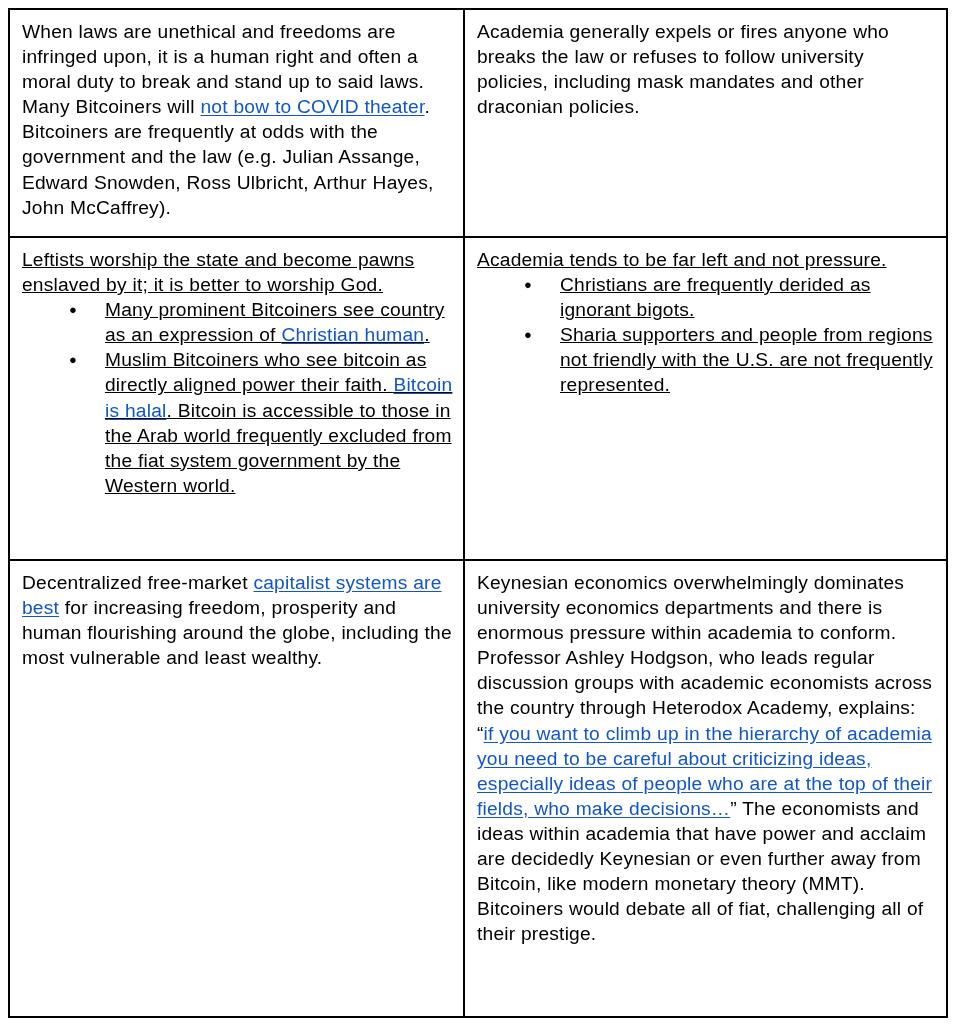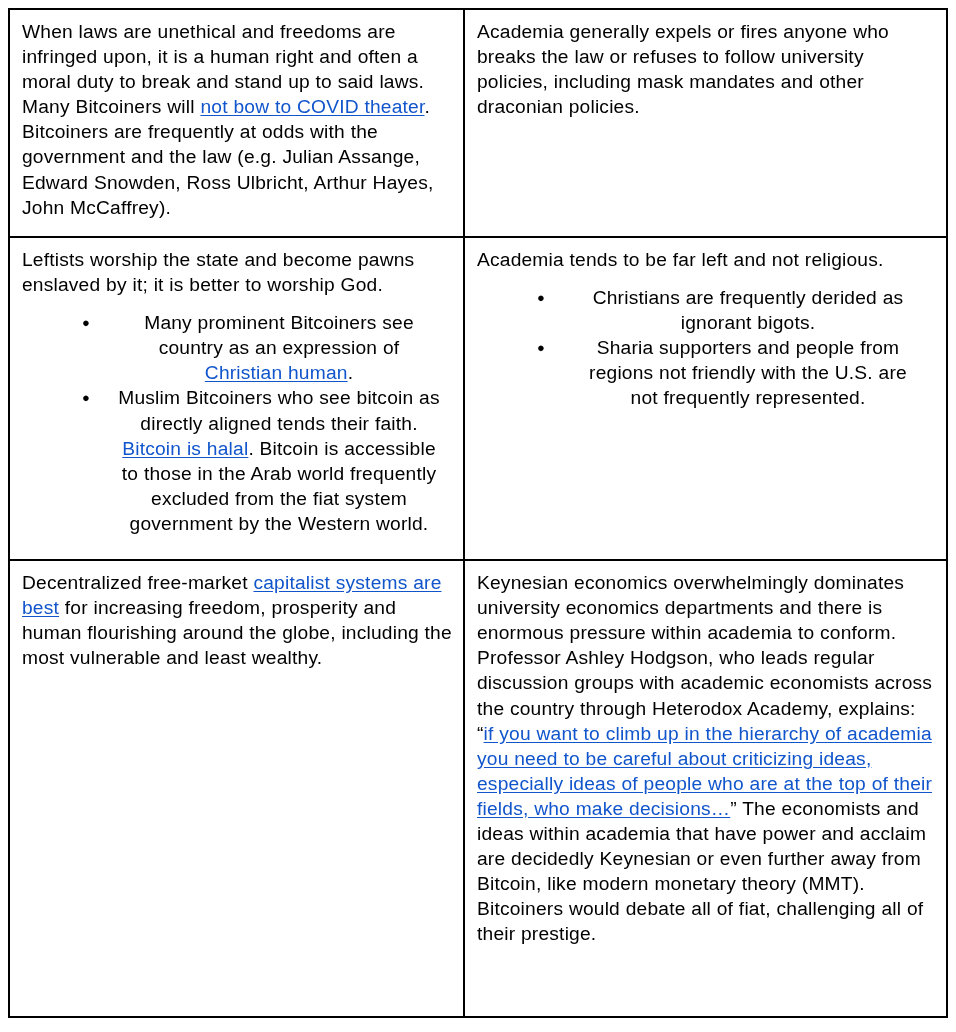--- a/index.html
+++ b/index.html
@@ -49,24 +49,23 @@
     word-spacing: 0.2px;
     text-align: left;
   }
 
   .para {
     margin: 0;
     padding: 0;
   }
 
   ul.bullets {
-    margin: 13px;
+    margin: 0;
     padding: 0;
     list-style: none;
-    text-align: center;
   }
   ul.bullets > li {
     position: relative;
     padding-left: 83px;
     margin: 0;
   }
   ul.bullets > li::before {
     content: "\25CF";
     position: absolute;
     left: 47px;
@@ -77,21 +76,21 @@
 
   a.doclink {
     color: #1155cc;
     text-decoration: underline;
     text-underline-offset: 1.5px;
     cursor: pointer;
   }
 
   
   tr.row-1 > td { height: 228px; }
-  tr.row-2 > td { height: 323px; }
+  tr.row-2 > td { height: 323px; text-decoration: underline; }
   tr.row-3 > td { height: 457px; }
 </style>
 </head>
 <body>
 
 <div id="doc-page">
 
   <table class="compare-table">
     <colgroup>
       <col class="col-left">
@@ -111,27 +110,27 @@
           </div>
         </td>
       </tr>
 
       <tr class="row-2">
         <td>
           <div class="cell-body">
             <p class="para"><span>Leftists worship the state and become pawns enslaved by it; it is better to worship God.</span></p>
             <ul class="bullets">
                 <li><span>Many prominent Bitcoiners see country as an expression of </span><a class="doclink">Christian human</a><span>.</span></li>
-                <li><span>Muslim Bitcoiners who see bitcoin as directly aligned tends their faith. </span><a class="doclink">Bitcoin is halal</a><span>. Bitcoin is accessible to those in the Arab world frequently excluded from the fiat system government by the Western world.</span></li>
+                <li><span>Muslim Bitcoiners who see bitcoin as directly aligned power their faith. </span><a class="doclink">Bitcoin is halal</a><span>. Bitcoin is accessible to those in the Arab world frequently excluded from the fiat system government by the Western world.</span></li>
               </ul>
           </div>
         </td>
         <td>
           <div class="cell-body">
-            <p class="para"><span>Academia tends to be far left and not religious.</span></p>
+            <p class="para"><span>Academia tends to be far left and not pressure.</span></p>
             <ul class="bullets">
                 <li><span>Christians are frequently derided as ignorant bigots.</span></li>
                 <li><span>Sharia supporters and people from regions not friendly with the U.S. are not frequently represented.</span></li>
               </ul>
           </div>
         </td>
       </tr>
 
       <tr class="row-3">
         <td>

